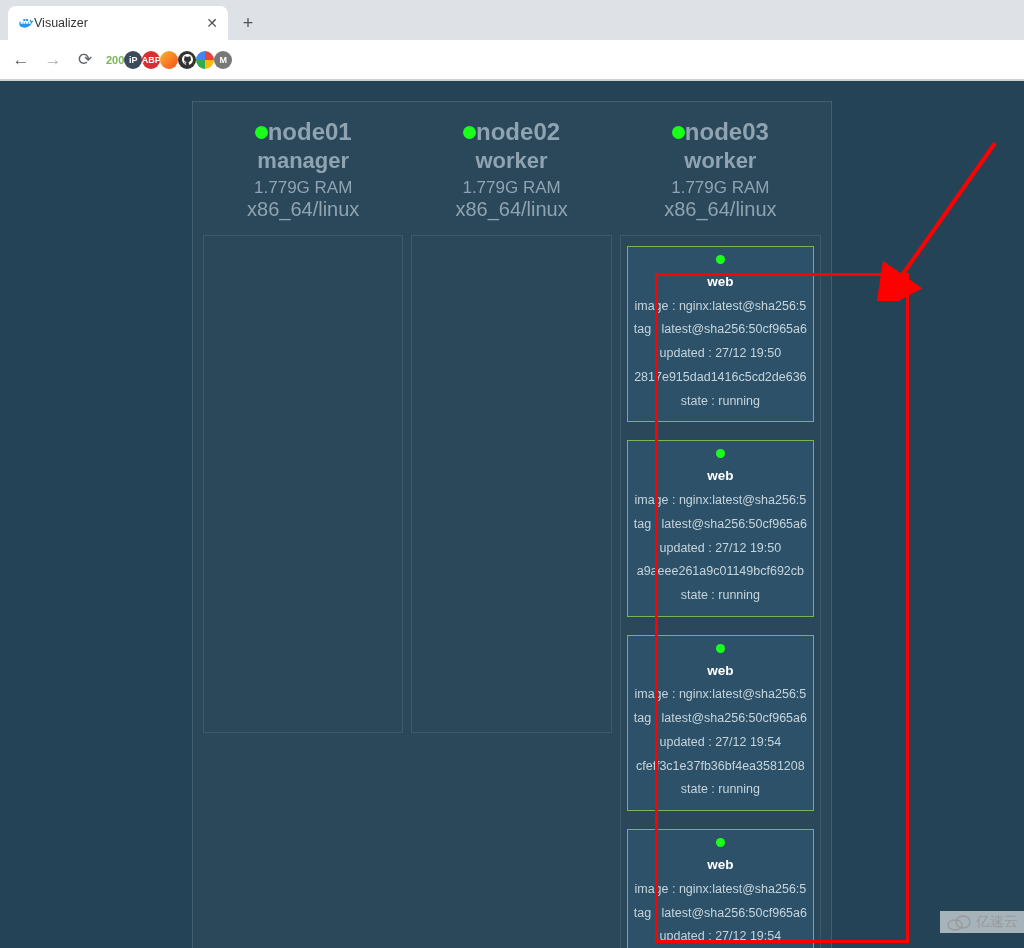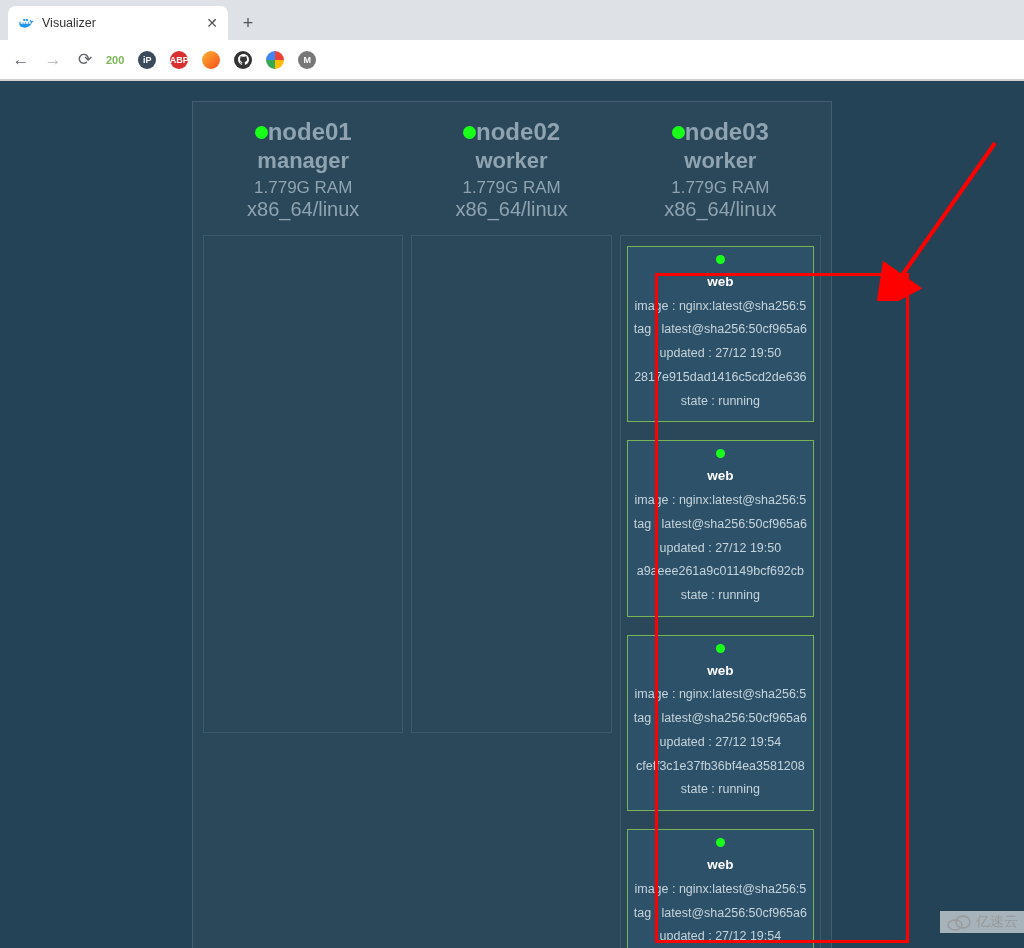--- a/index.html
+++ b/index.html
@@ -26,21 +26,21 @@
     .tab {
       display: flex;
       align-items: center;
       background: #fff;
       border-radius: 8px 8px 0 0;
       height: 34px;
       width: 220px;
       padding: 0 10px;
       font-size: 12.5px;
       color: #333;
-      gap: 8px;
+      gap: 0;
     }
     .tab .favicon {
       width: 16px; height: 16px;
       display: inline-flex; align-items: center; justify-content: center;
       color: #2496ed; 
       font-size: 14px;
     }
     .tab .title { flex: 1; }
     .tab .close { color: #555; font-size: 14px; cursor: pointer; }
     .new-tab {
@@ -71,21 +71,21 @@
       background: #f1f3f4;
       font-size: 13.5px;
       color: #555;
       gap: 6px;
     }
     .url-box .insecure { display:flex; align-items:center; gap:4px; color:#5f6368; }
     .url-box .sep { color:#ccc; }
     .url-box .host { color:#202124; }
     .url-box .port { color:#80868b; }
     .star { color:#80868b; margin-left:auto; font-size:16px; }
-    .ext-icons { display:flex; gap:14px; align-items:center; }
+    .ext-icons { display:flex; gap:0; align-items:center; }
     .ext-badge { width:18px; height:18px; border-radius:50%; display:flex; align-items:center; justify-content:center; font-size:9px; font-weight:bold; color:#fff; }
     .ext-200 { color:#7ab555; font-size:11px; font-weight:bold; }
 
     
     .viz-viewport {
       position: relative;
       height: calc(948px - 80px);
       overflow: hidden;
     }
     .viz-bg {

